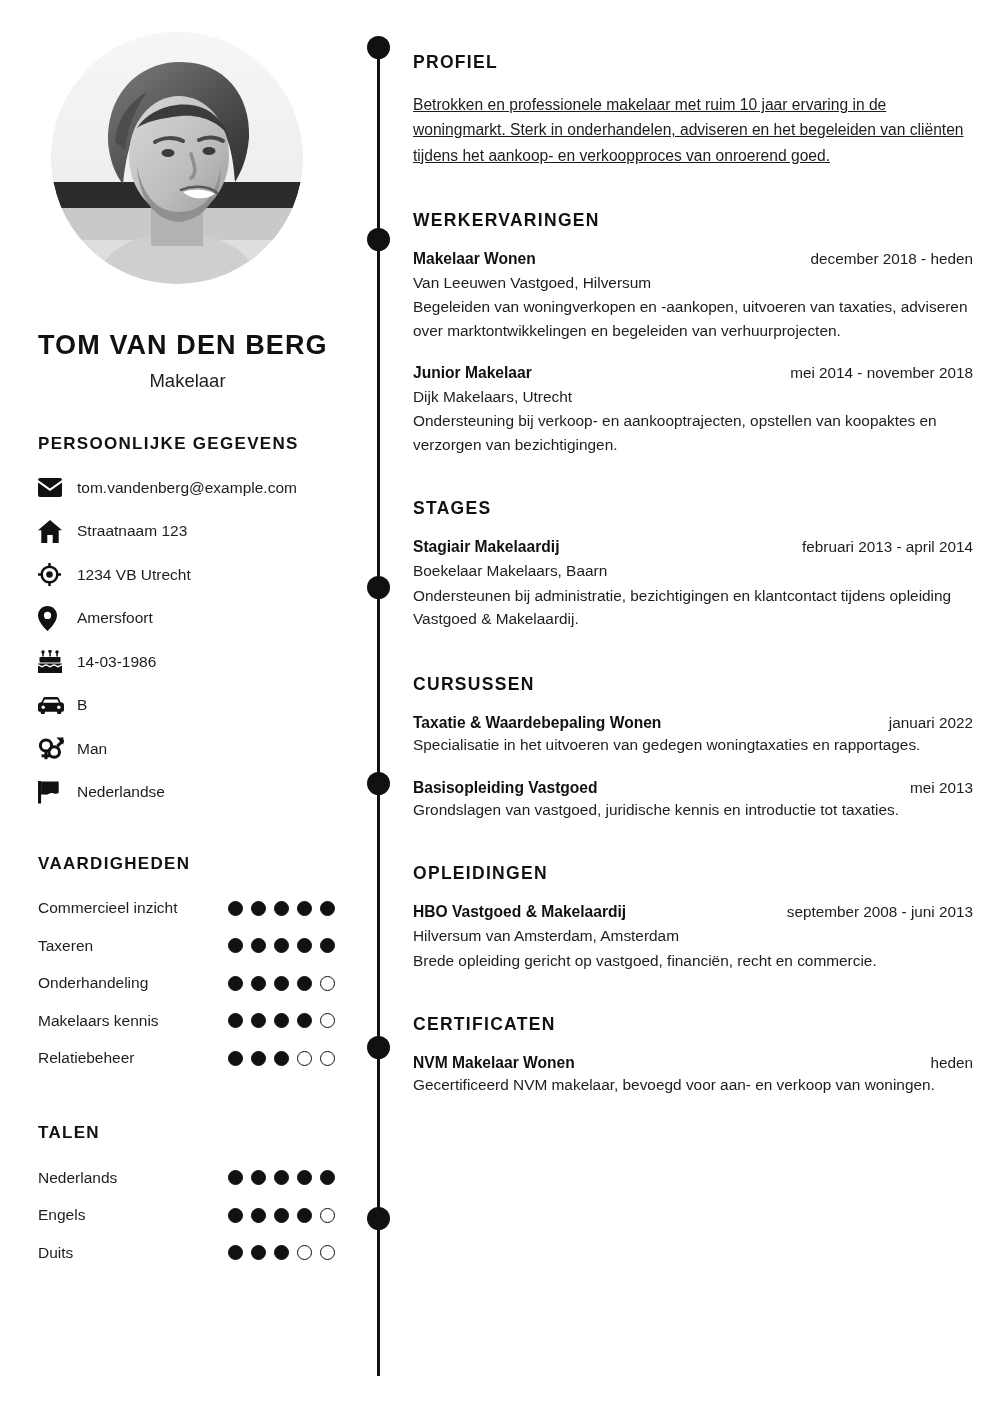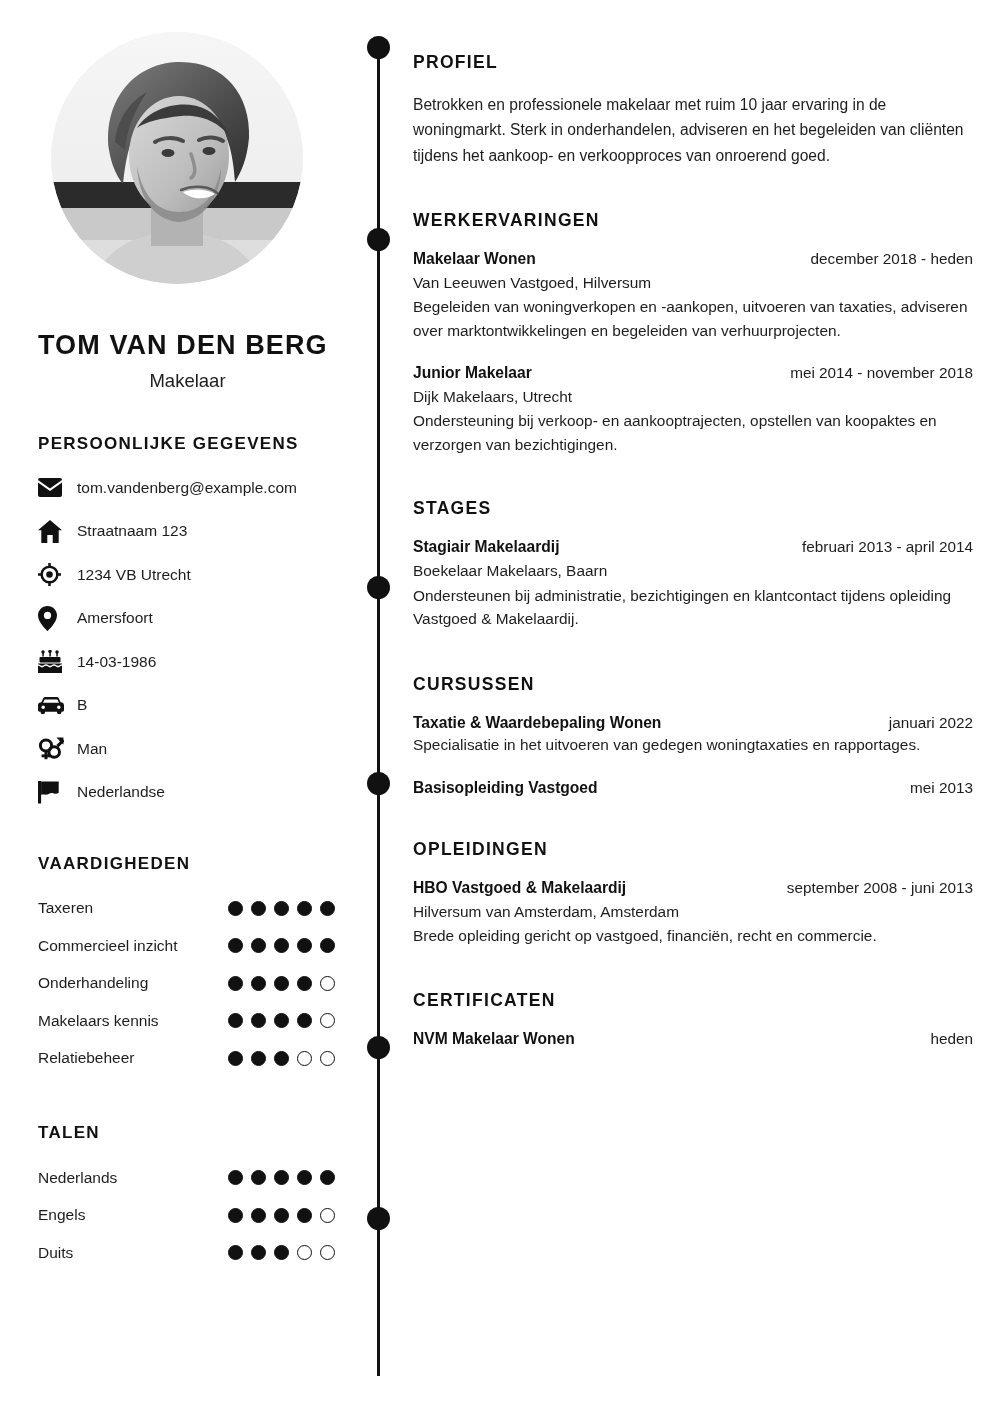--- a/index.html
+++ b/index.html
@@ -145,20 +145,21 @@
     font-weight: bold;
     letter-spacing: 1.3px;
     color: #111;
   }
   .sec-body { margin-top: 19px; }
 
   .profile-text {
     font-size: 15.6px;
     line-height: 1.62;
     color: #1d1d1d;
+    text-decoration: underline;
   }
 
   .entry { margin-bottom: 22px; }
   .entry:last-child { margin-bottom: 0; }
   .entry-head {
     display: flex;
     justify-content: space-between;
     align-items: baseline;
     gap: 12px;
   }
@@ -347,31 +348,31 @@
           </svg>
         </span>
         <span class="detail-text">Nederlandse</span>
       </div>
 
     </div>
 
     <div class="left-heading skills">VAARDIGHEDEN</div>
     <div>
       <div class="rating-row">
+        <span class="rating-label">Commercieel inzicht</span>
+        <span class="dots">
+            <span class="dot filled"></span>
+            <span class="dot filled"></span>
+            <span class="dot filled"></span>
+            <span class="dot filled"></span>
+            <span class="dot filled"></span>
+          </span>
+      </div>
+      <div class="rating-row">
         <span class="rating-label">Taxeren</span>
-        <span class="dots">
-            <span class="dot filled"></span>
-            <span class="dot filled"></span>
-            <span class="dot filled"></span>
-            <span class="dot filled"></span>
-            <span class="dot filled"></span>
-          </span>
-      </div>
-      <div class="rating-row">
-        <span class="rating-label">Commercieel inzicht</span>
         <span class="dots">
             <span class="dot filled"></span>
             <span class="dot filled"></span>
             <span class="dot filled"></span>
             <span class="dot filled"></span>
             <span class="dot filled"></span>
           </span>
       </div>
       <div class="rating-row">
         <span class="rating-label">Onderhandeling</span>
@@ -502,20 +503,21 @@
             <span class="entry-title">Taxatie &amp; Waardebepaling Wonen</span>
             <span class="entry-date">januari 2022</span>
           </div>
           <div class="entry-desc">Specialisatie in het uitvoeren van gedegen woningtaxaties en rapportages.</div>
         </div>
         <div class="entry">
           <div class="entry-head">
             <span class="entry-title">Basisopleiding Vastgoed</span>
             <span class="entry-date">mei 2013</span>
           </div>
+          <div class="entry-desc">Grondslagen van vastgoed, juridische kennis en introductie tot taxaties.</div>
         </div>
       </div>
     </div>
 
     <div class="section" style="margin-top:42px">
       <div class="sec-heading">OPLEIDINGEN</div>
       <div class="sec-body">
         <div class="entry">
           <div class="entry-head">
             <span class="entry-title">HBO Vastgoed &amp; Makelaardij</span>
@@ -528,19 +530,20 @@
     </div>
 
     <div class="section" style="margin-top:42px">
       <div class="sec-heading">CERTIFICATEN</div>
       <div class="sec-body">
         <div class="entry">
           <div class="entry-head">
             <span class="entry-title">NVM Makelaar Wonen</span>
             <span class="entry-date">heden</span>
           </div>
+          <div class="entry-desc">Gecertificeerd NVM makelaar, bevoegd voor aan- en verkoop van woningen.</div>
         </div>
       </div>
     </div>
 
   </div>
 
 </div>
 
 </body></html>

